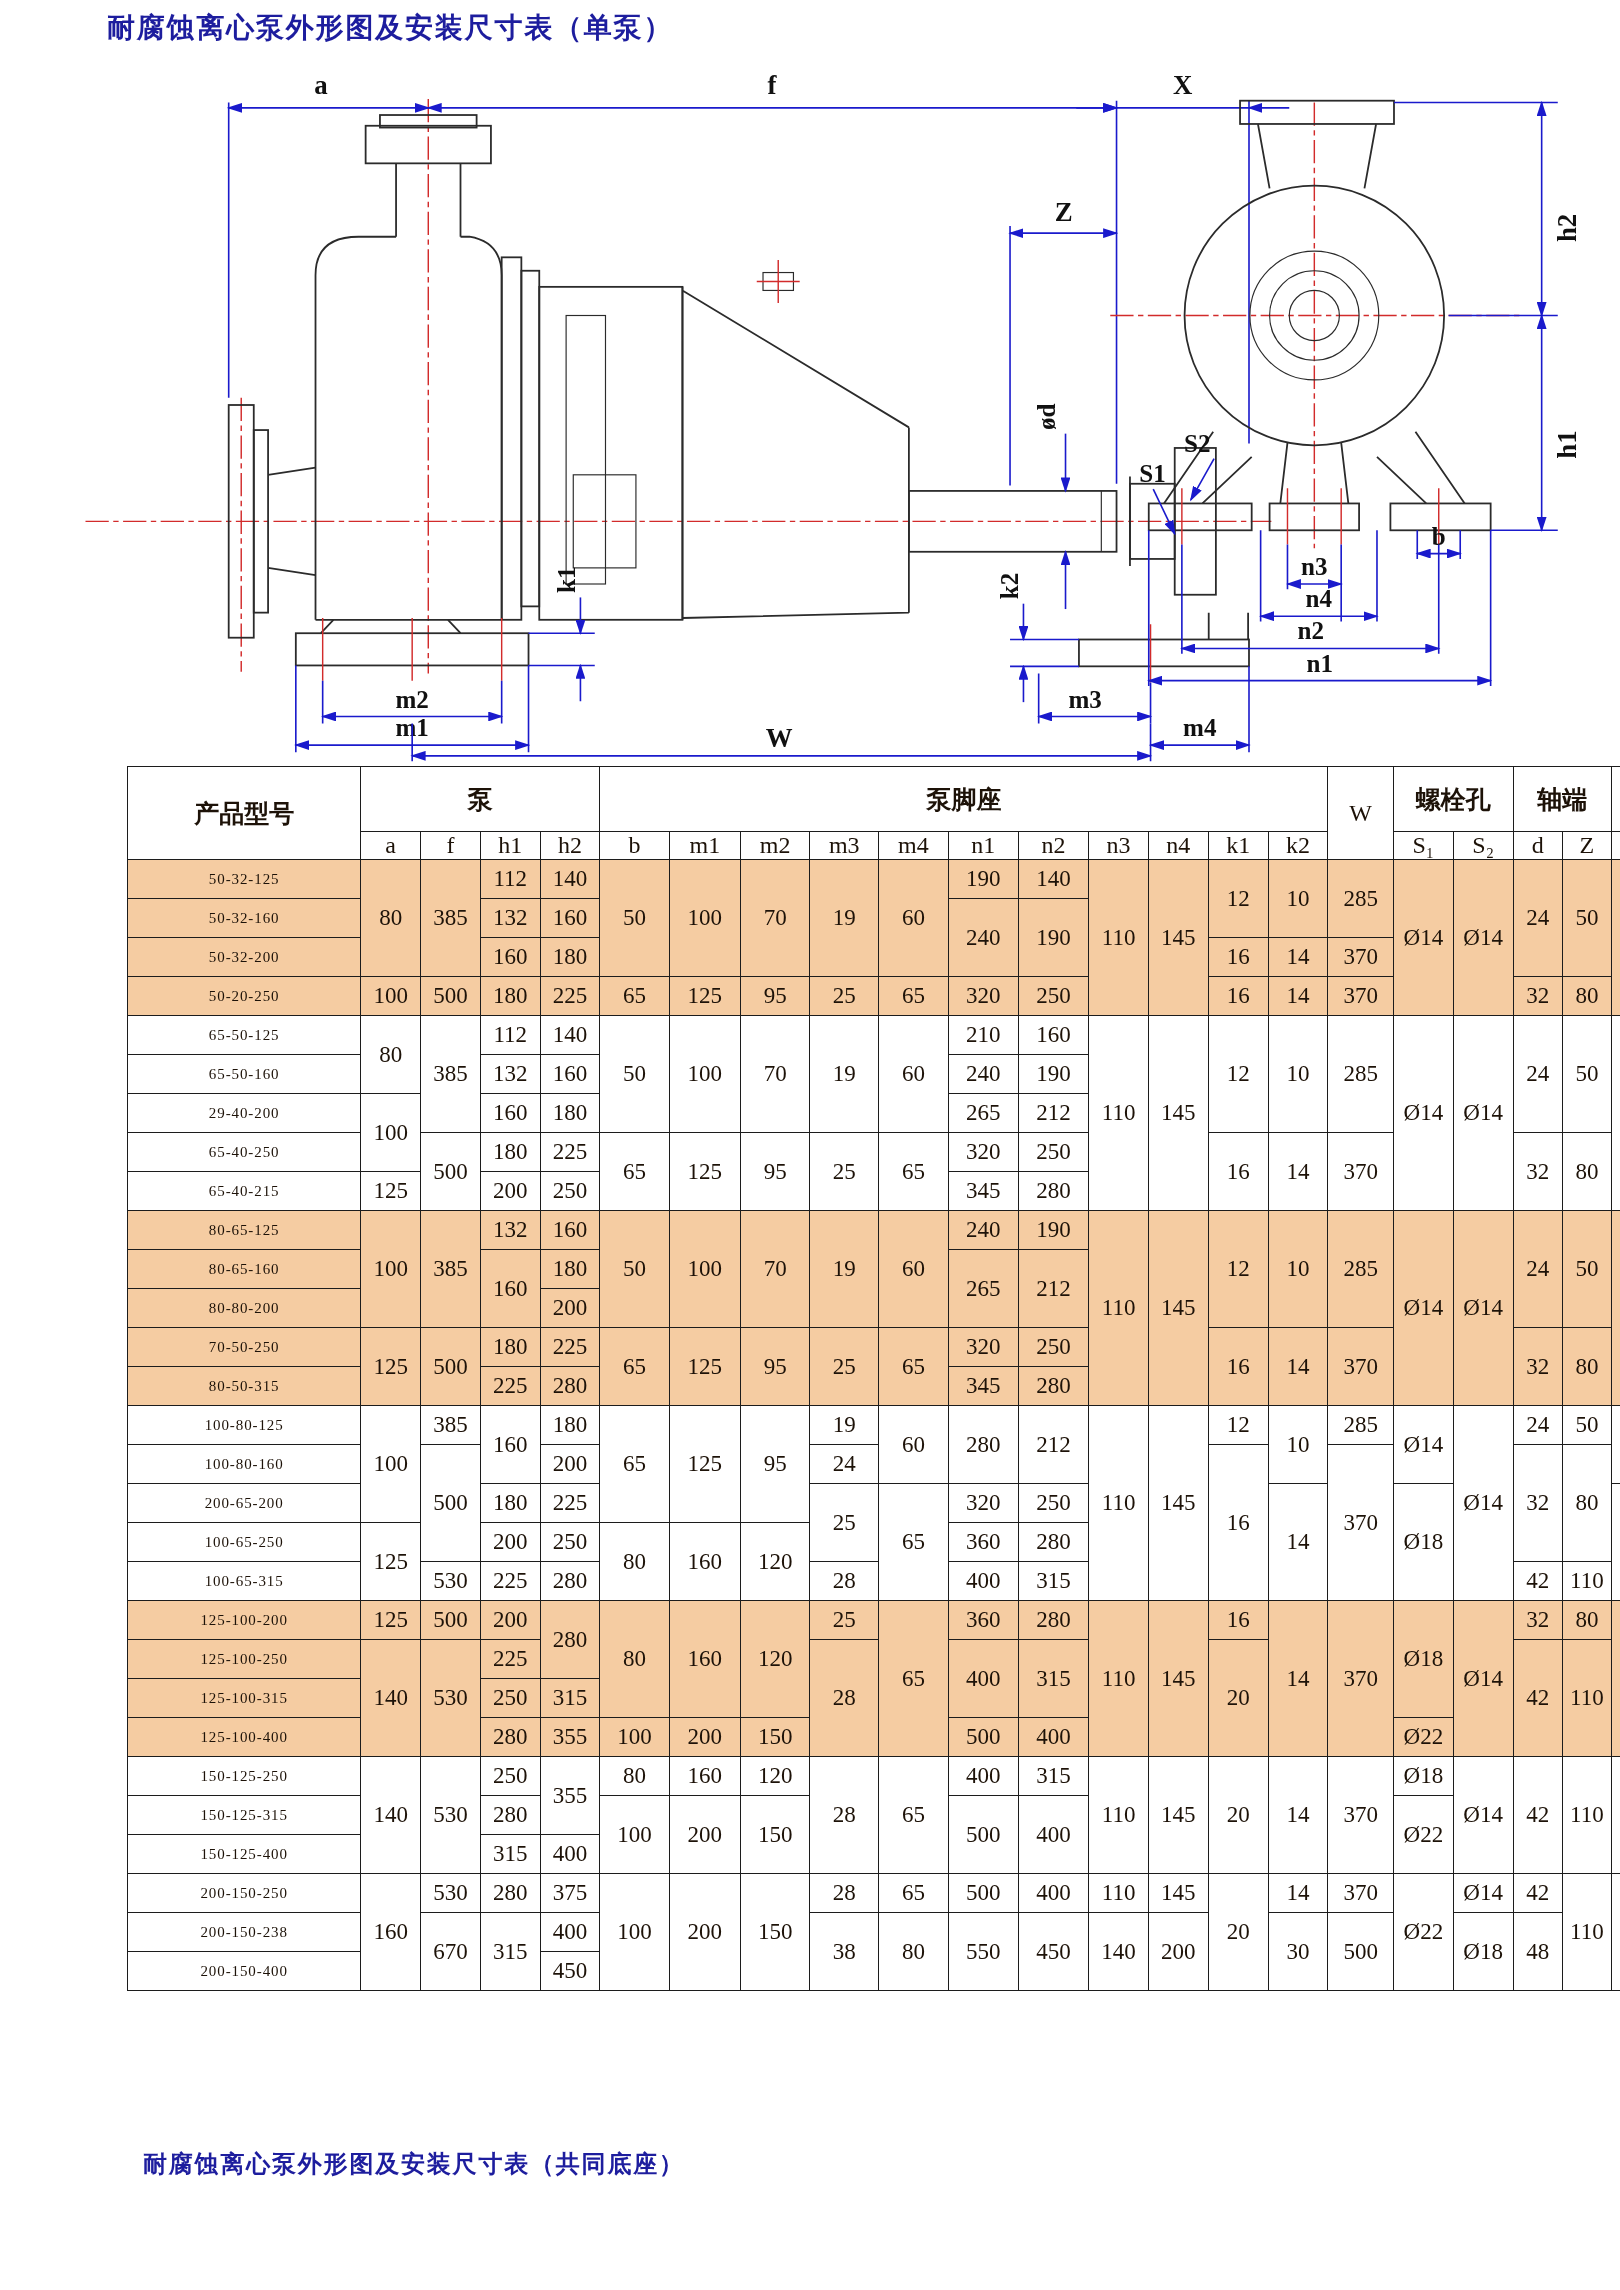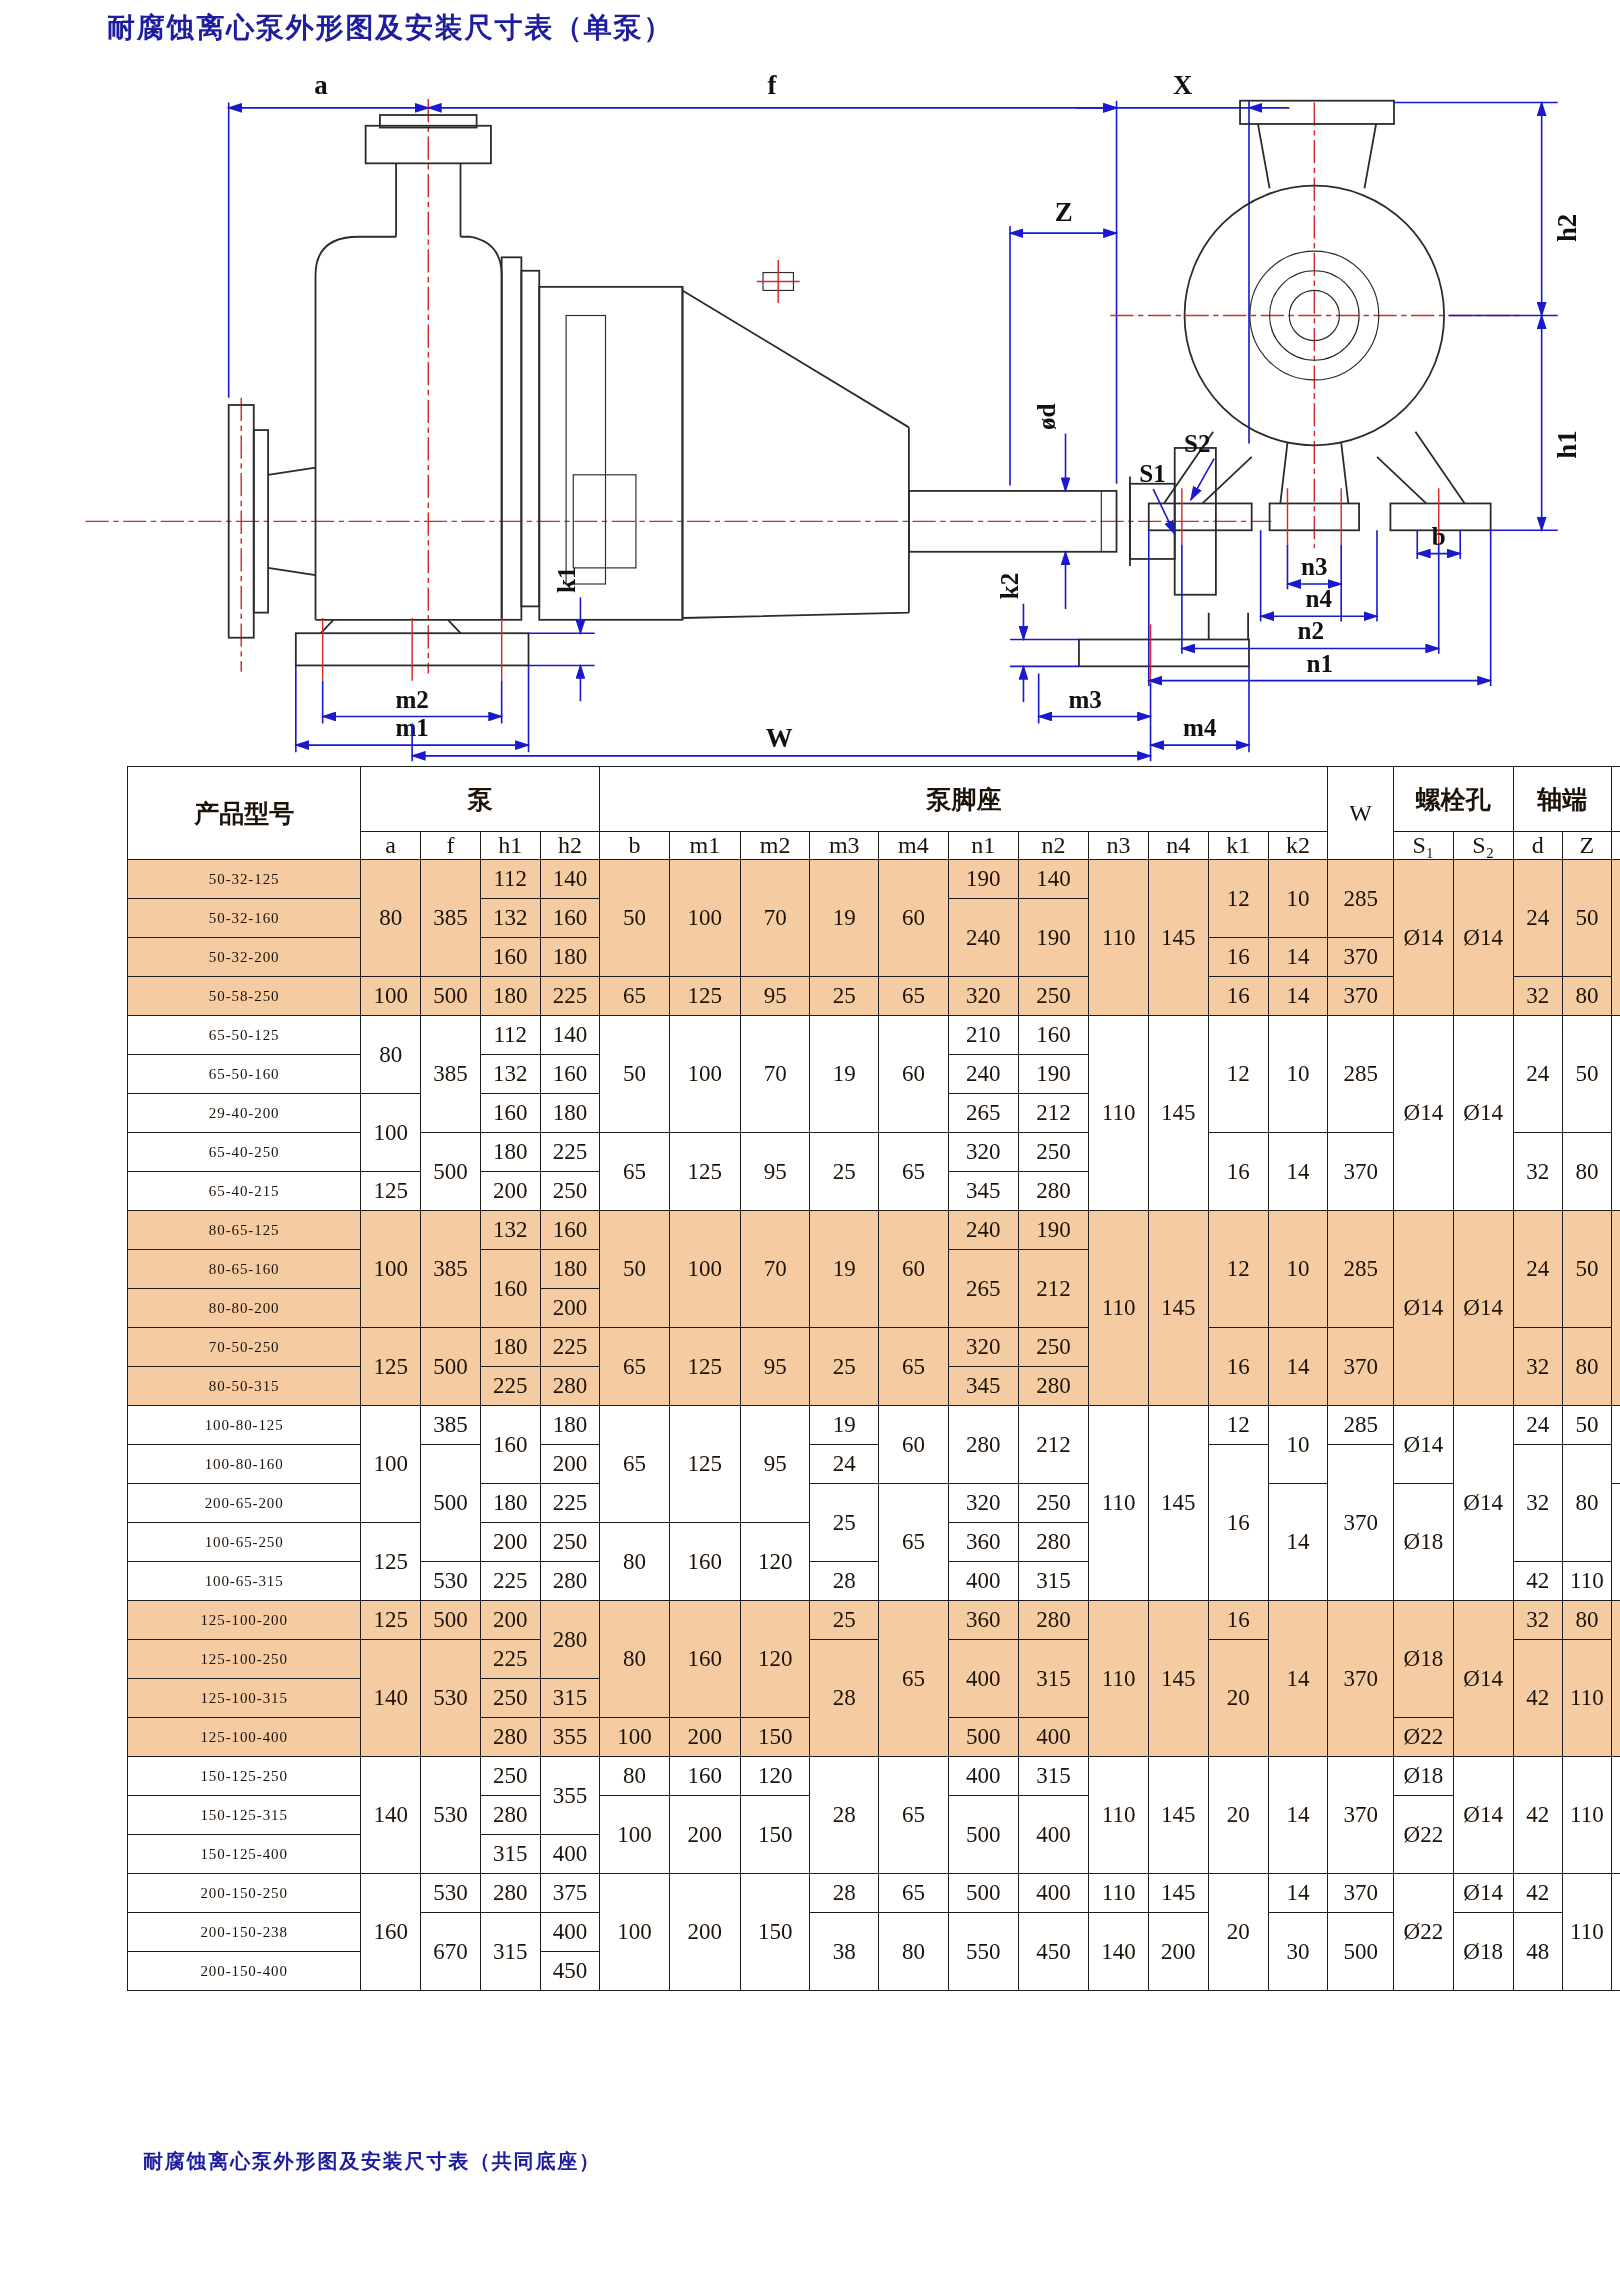--- a/index.html
+++ b/index.html
@@ -1,20 +1,20 @@
 <!DOCTYPE html>
 <html style="font-size:14.3px"><head>
 <meta charset="utf-8">
 <style>
   html,body{margin:0;padding:0;}
   body{width:1620px;height:2291px;position:relative;background:#ffffff;
        font-family:"Liberation Serif","DejaVu Serif",serif;overflow:hidden;}
   .title{position:absolute;left:86px;top:9px;font-size:28px;font-weight:bold;
          color:#1d1d9e;letter-spacing:1.8px;white-space:nowrap;margin-left:21px;}
-  .footer-title{position:absolute;left:143px;top:2148px;font-size:20px;font-weight:bold;
+  .footer-title{position:absolute;left:143px;top:2148px;font-size:24px;font-weight:bold;
          color:#1d1d9e;letter-spacing:1.8px;white-space:nowrap;}
   svg.drawing{position:absolute;left:0;top:47px;}
   .geo{fill:none;stroke:#2b2b2b;stroke-width:2;}
   .geothin{fill:none;stroke:#2b2b2b;stroke-width:1.3;}
   .dim{fill:none;stroke:#1a1acc;stroke-width:1.8;}
   .cl{fill:none;stroke:#d22b2b;stroke-width:1.6;stroke-dasharray:26 5 6 5;}
   .tick{fill:none;stroke:#d22b2b;stroke-width:1.6;}
   .dlabel{font-family:"Liberation Serif",serif;font-size:30px;font-weight:600;fill:#111;}
   .dlabel.small{font-size:28px;}
   .dim-table{position:absolute;left:127px;top:766px;width:1545px;border-collapse:collapse;
@@ -264,21 +264,21 @@
       </tr>
       <tr class="shaded">
         <td class="model-cell">50-32-200</td>
         <td>160</td>
         <td>180</td>
         <td>16</td>
         <td>14</td>
         <td>370</td>
       </tr>
       <tr class="shaded">
-        <td class="model-cell">50-58-250</td>
+        <td class="model-cell">50-20-250</td>
         <td>100</td>
         <td>500</td>
         <td>180</td>
         <td>225</td>
         <td>65</td>
         <td>125</td>
         <td>95</td>
         <td>25</td>
         <td>65</td>
         <td>320</td>

